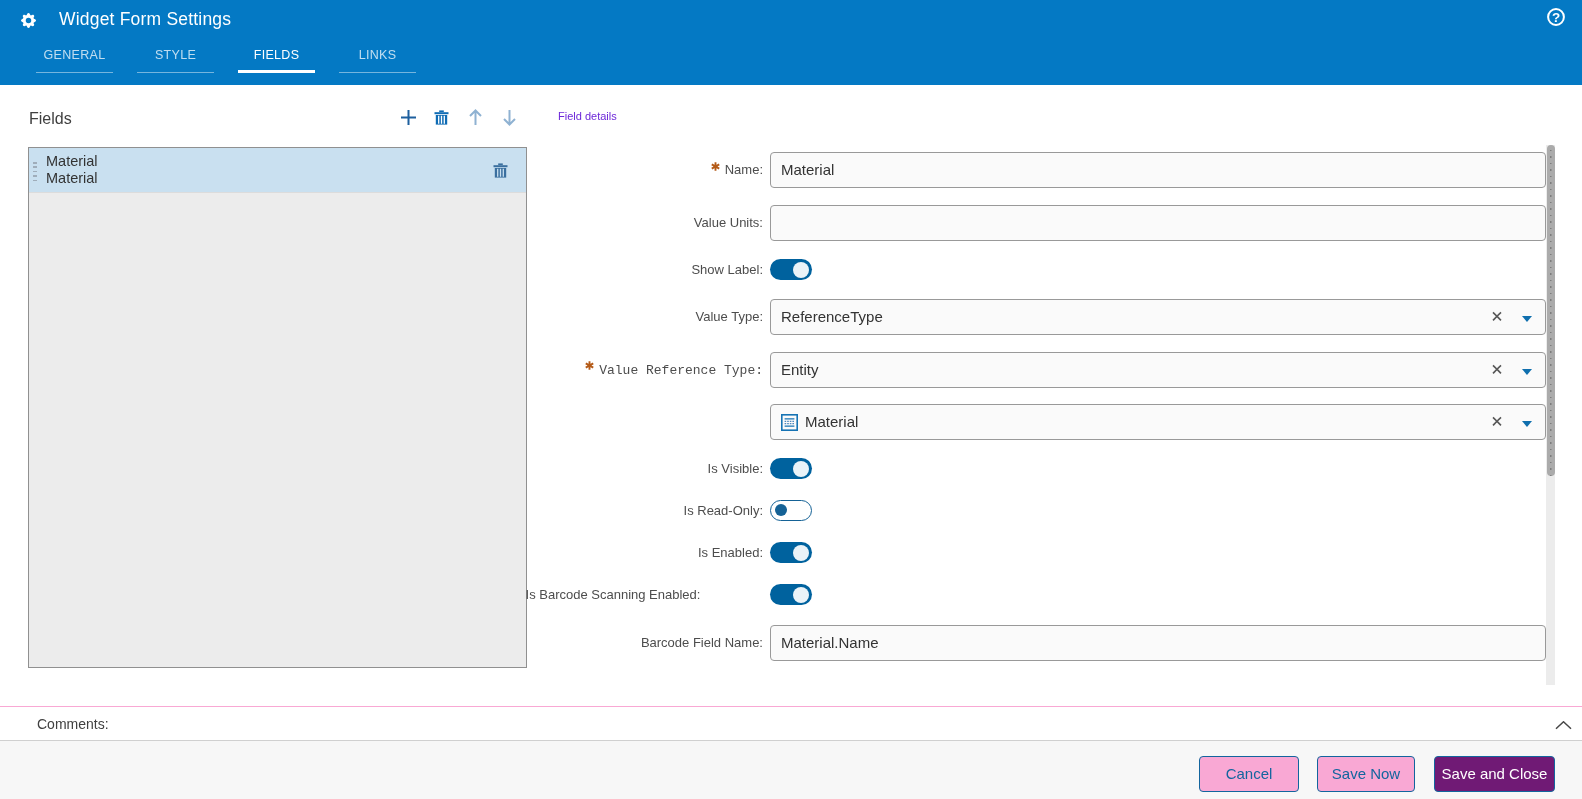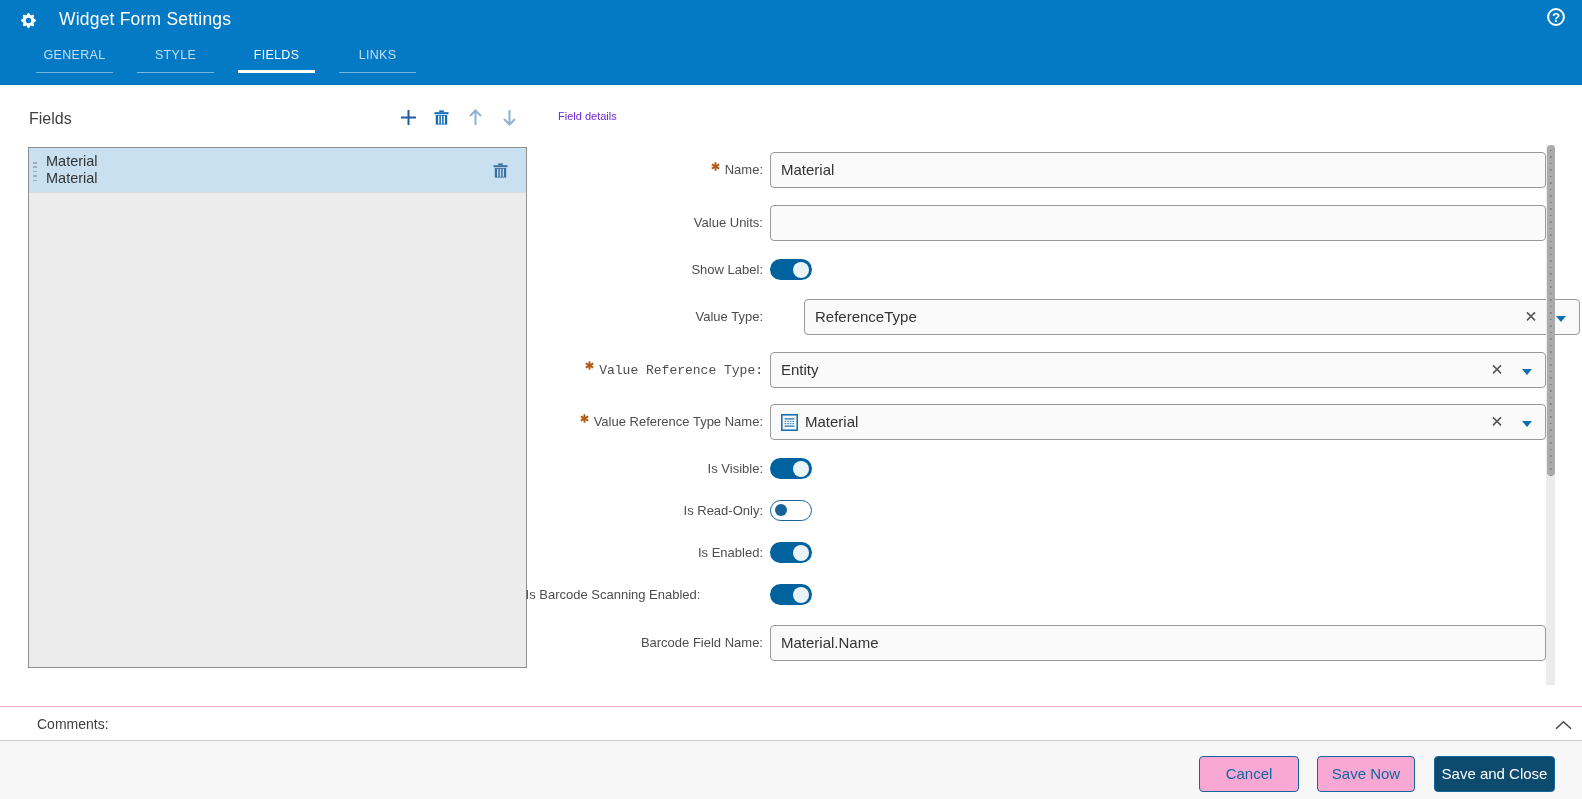--- a/index.html
+++ b/index.html
@@ -38,21 +38,21 @@
 
 #sbtrack { position:absolute; left:1546px; top:145px; width:9px; height:540px; background:#ececec; }
 #sbthumb { position:absolute; left:1547px; top:145px; width:8px; height:331px; background:#ababab; border-radius:4px;
   background-image:repeating-linear-gradient(180deg, transparent 0 5px, #7d7d7d 5px 6.5px); background-size:1.5px 100%; background-repeat:no-repeat; background-position:center; background-color:#ababab; }
 
 
 #commentsBar { position:absolute; left:0; top:706px; width:1582px; height:35px; background:#fff; border-top:1px solid #f9a8d4; border-bottom:1px solid #d0d0d0; }
 #commentsBar .clab { position:absolute; left:37px; top:9px; font-size:14px; color:#404040; }
 #footer { position:absolute; left:0; top:741px; width:1582px; height:58px; background:#f7f7f7; }
 .btn { position:absolute; top:756px; height:36px; border:1px solid #13659e; border-radius:4px; background:#f9a8d4; color:#13659e; font-size:15px; text-align:center; line-height:34px; }
-.btn.primary { background:#0c4a6e; color:#fff; }
+.btn.primary { background:#701a75; color:#fff; }
 </style>
 </head>
 <body>
 <div id="page">
 
   <div id="header">
     <svg class="abs" style="left:21px; top:13px;" width="15" height="15" viewBox="0 0 16 16" fill="#fff">
       <path fill-rule="evenodd" d="M9.405 1.05c-.413-1.4-2.397-1.4-2.81 0l-.1.34a1.464 1.464 0 0 1-2.105.872l-.31-.17c-1.283-.698-2.686.705-1.987 1.987l.169.311c.446.82.023 1.841-.872 2.105l-.34.1c-1.4.413-1.4 2.397 0 2.81l.34.1a1.464 1.464 0 0 1 .872 2.105l-.17.31c-.698 1.283.705 2.686 1.987 1.987l.311-.169a1.464 1.464 0 0 1 2.105.872l.1.34c.413 1.4 2.397 1.4 2.81 0l.1-.34a1.464 1.464 0 0 1 2.105-.872l.31.17c1.283.698 2.686-.705 1.987-1.987l-.169-.311a1.464 1.464 0 0 1 .872-2.105l.34-.1c1.4-.413 1.4-2.397 0-2.81l-.34-.1a1.464 1.464 0 0 1-.872-2.105l.17-.31c.698-1.283-.705-2.686-1.987-1.987l-.311.169a1.464 1.464 0 0 1-2.105-.872l-.1-.34zM8 10.93a2.929 2.929 0 1 1 0-5.86 2.929 2.929 0 0 1 0 5.858z"></path>
     </svg>
     <div id="title">Widget Form Settings</div>
@@ -106,34 +106,31 @@
 
   <div class="lbl" style="top:214px;">Value Units:</div>
   <div class="inp" style="top:205px;"></div>
 
   <div class="lbl" style="top:261px;">Show Label:</div>
   <div class="toggle" style="top:259px;">
       <div class="knob"></div>
     </div>
 
   <div class="lbl" style="top:308px;">Value Type:</div>
-  <div class="inp" style="top:299px;margin-left:34px;">ReferenceType
+  <div class="inp" style="top:299px;">ReferenceType
     <div class="clearx">✕</div><div class="caret"></div>
   </div>
 
   <div class="lbl" style="top:361px;font-family:Liberation Mono, monospace;"><svg class="reqs" width="9" height="9" viewBox="0 0 10 10">
         <path d="M5 0.2v9.6M0.85 2.6l8.3 4.8M0.85 7.4l8.3-4.8" stroke="#b45a17" stroke-width="2.1"></path>
       </svg>Value Reference Type:</div>
   <div class="inp" style="top:352px;">Entity
     <div class="clearx">✕</div><div class="caret"></div>
   </div>
 
-  <div class="lbl" style="top:413px;"><svg class="reqs" width="9" height="9" viewBox="0 0 10 10">
-        <path d="M5 0.2v9.6M0.85 2.6l8.3 4.8M0.85 7.4l8.3-4.8" stroke="#b45a17" stroke-width="2.1"></path>
-      </svg>Value Reference Type Name:</div>
   <div class="inp" style="top:404px; padding-left:34px;">Material
     <svg class="abs" style="left:10px; top:9px;" width="17" height="17" viewBox="0 0 17 17">
       <rect x="0.8" y="0.8" width="15.4" height="15.4" fill="none" stroke="#1673b4" stroke-width="1.6"></rect>
       <path d="M3.6 4.9h9.8M3.6 12.1h9.8" stroke="#1673b4" stroke-width="1.3"></path>
       <path d="M3.6 7.3h9.8M3.6 9.7h9.8" stroke="#4e87bd" stroke-width="1.2" stroke-dasharray="1.6 1"></path>
     </svg>
     <div class="clearx">✕</div><div class="caret"></div>
   </div>
 
   <div class="lbl" style="top:460px;">Is Visible:</div>

